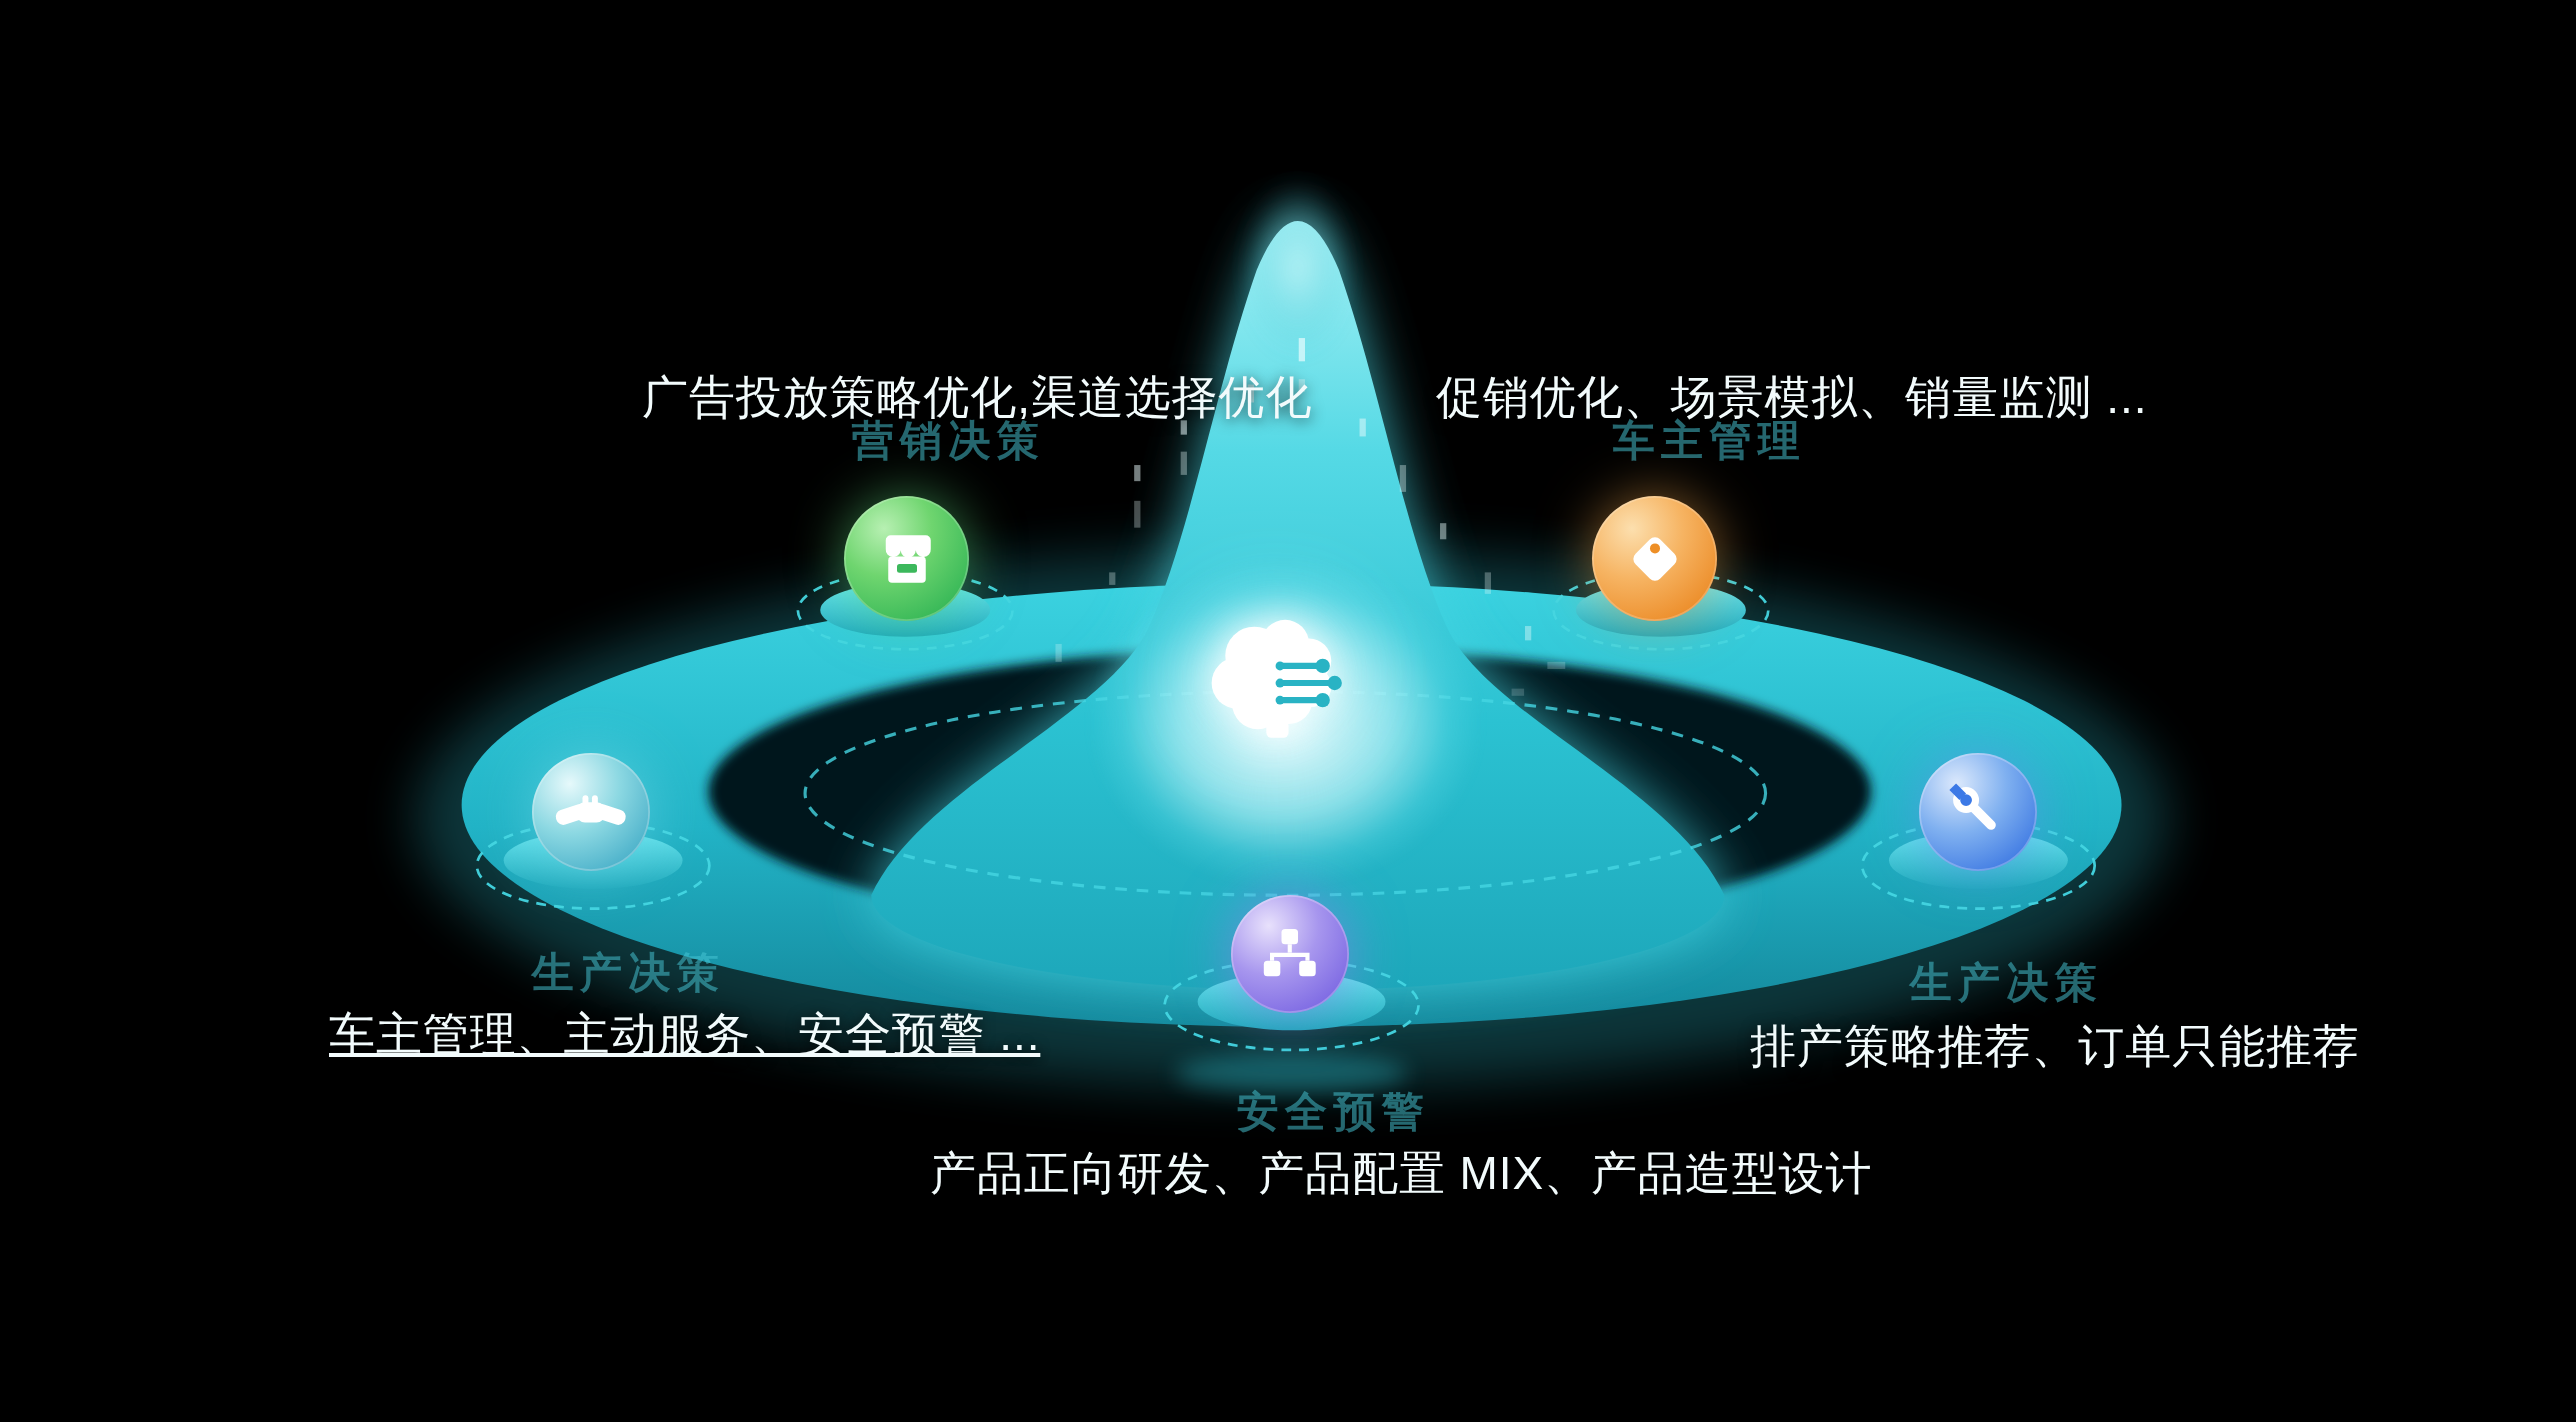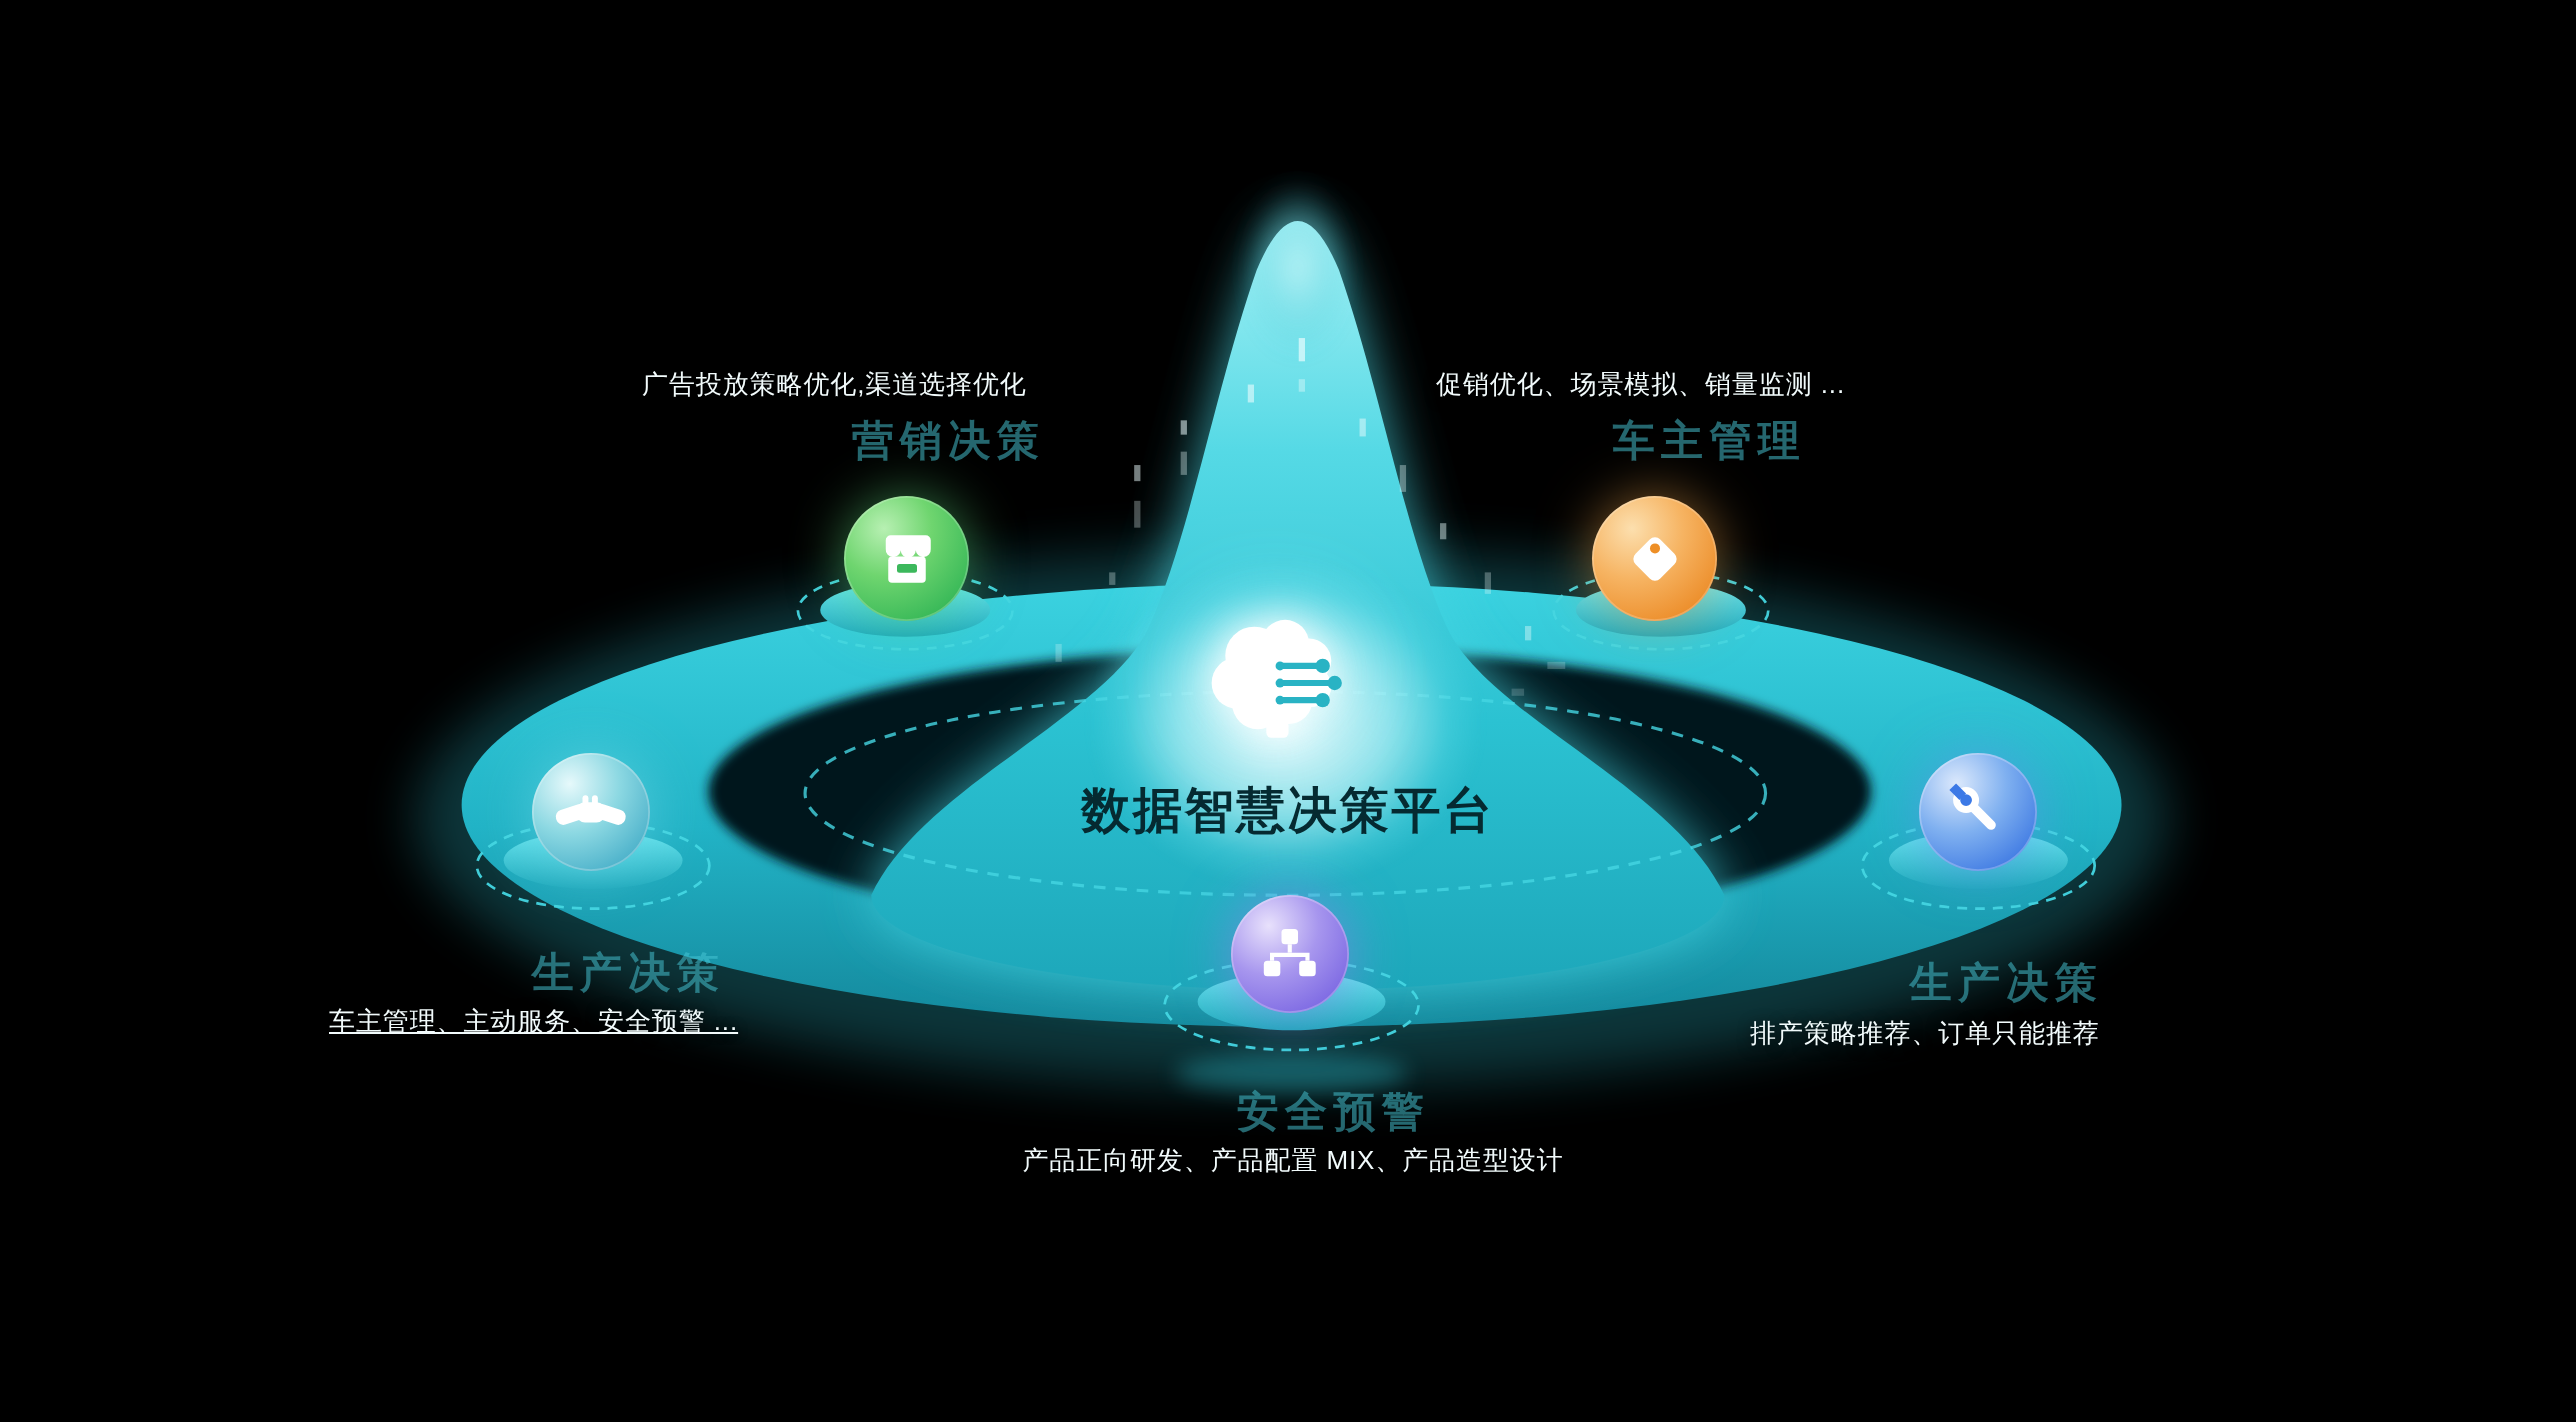--- a/index.html
+++ b/index.html
@@ -1,19 +1,19 @@
 <!DOCTYPE html>
 <html style="font-size:14.3px"><head>
 <meta charset="utf-8">
 <style>
   html,body{margin:0;padding:0;background:#000;}
   .stage{position:relative;width:2576px;height:1422px;background:#000;overflow:hidden;
          font-family:"Liberation Sans","DejaVu Sans",sans-serif;}
   .scene{position:absolute;left:0;top:0;z-index:1;}
-  .desc{position:absolute;z-index:4;color:#f2fbfc;font-size:26px;letter-spacing:0.9px;
+  .desc{position:absolute;z-index:4;color:#f2fbfc;font-size:46px;letter-spacing:0.9px;
         white-space:nowrap;text-shadow:0 1.8px 14.3px rgba(0,0,0,.8);}
   .faded-label{position:absolute;z-index:4;font-size:42px;font-weight:700;text-align:right;
         color:rgba(70,198,212,.52);letter-spacing:6.3px;filter:blur(0.7px);white-space:nowrap;}
   .icon-node{position:absolute;z-index:5;border-radius:50%;display:flex;align-items:center;justify-content:center;}
   .icon-node svg{width:64%;height:64%;}
   .icon-green{background:radial-gradient(circle at 32% 26%,#b7f0b2 0%,#6fd56f 38%,#35b757 82%);
         box-shadow:0 0 54px rgba(96,220,130,.55), inset 0 0 0 1.8px rgba(255,255,255,.22);}
   .icon-orange{background:radial-gradient(circle at 32% 26%,#fcdfae 0%,#f6b463 40%,#ec8c28 82%);
         box-shadow:0 0 54px rgba(240,165,75,.55), inset 0 0 0 1.8px rgba(255,255,255,.22);}
   .icon-teal{background:radial-gradient(circle at 32% 26%,#e6f9fb 0%,#8cd8e2 42%,#46aec8 84%);
@@ -143,21 +143,20 @@
         <circle cx="80" cy="38" r="4.2"></circle>
           <circle cx="87" cy="48" r="4.2"></circle>
           <circle cx="80" cy="58" r="4.2"></circle>
         <circle cx="55" cy="38" r="2.6"></circle>
           <circle cx="55" cy="48" r="2.6"></circle>
           <circle cx="55" cy="58" r="2.6"></circle>
       </g>
     </svg>
   </div>
 
-  <div class="platform-title">数据智慧决策平台</div>
 
   <div>
     <div class="desc" style="left:642px;top:367px;">广告投放策略优化,渠道选择优化</div>
     <div class="faded-label" style="left:768px;top:413px;width:277px;">营销决策</div>
     <div class="icon-node icon-green" style="left:844px;top:496px;width:125px;height:125px;">
       <svg viewBox="0 0 64 64">
         <path fill="#fff" d="M17 13 h30 a4 4 0 0 1 4 4 v7 a6 6 0 0 1 -12 1 a6 6 0 0 1 -12 0 a6 6 0 0 1 -12 -1 v-7 a4 4 0 0 1 4 -4 z"></path>
         <rect x="17" y="30" width="30" height="21" rx="3" fill="#fff"></rect>
         <rect x="24" y="36" width="16" height="7" rx="2" fill="#3cb85c"></rect>
       </svg>

